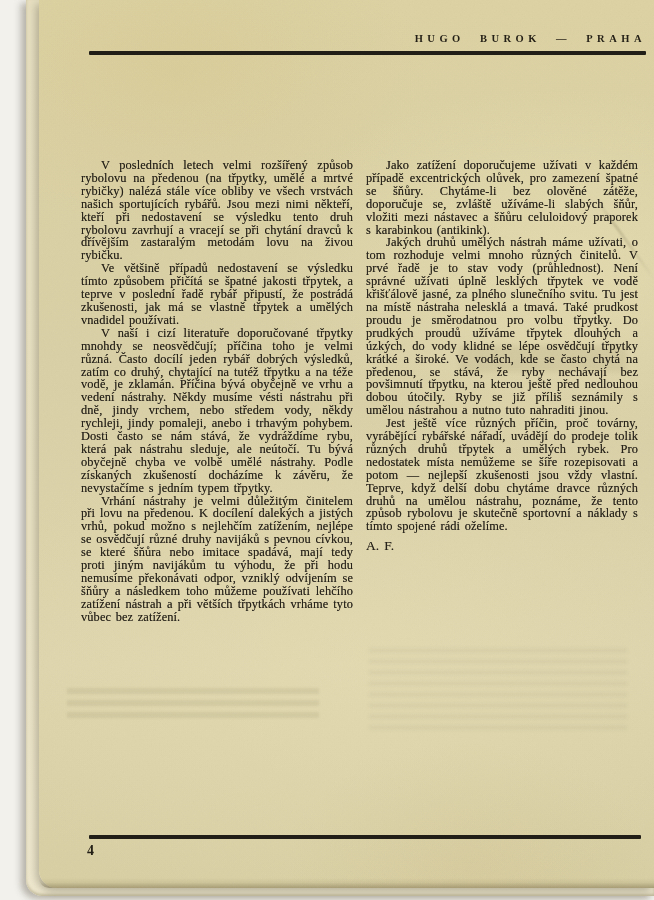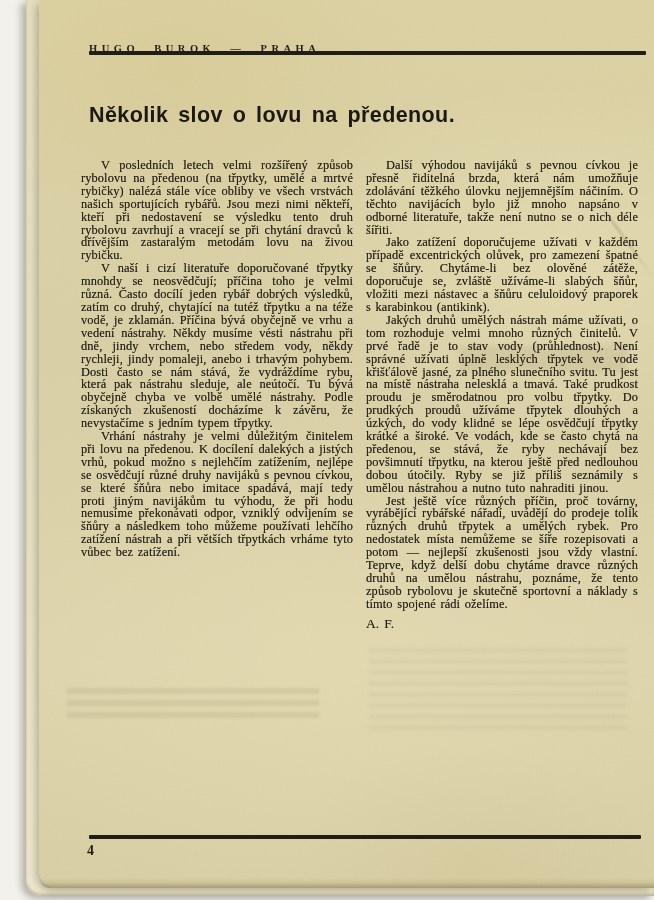--- a/index.html
+++ b/index.html
@@ -84,26 +84,25 @@
     filter:blur(2.2px);border-radius:4px;
   }
   .ghost-c{
     left:330px;top:648px;width:258px;height:86px;
     background:repeating-linear-gradient(180deg,rgba(122,115,80,.07) 0 5px,transparent 5px 11px);
     filter:blur(1.4px);
   }
   
   .running-head{
     position:absolute;left:50px;top:33px;width:557px;
-    text-align:left;
+    text-align:right;
     font-family:"Liberation Serif", serif;
     font-weight:bold;font-size:10.5px;
     letter-spacing:4.5px;word-spacing:8px;
     color:#241f16;
-    margin-top:10px;
   }
   .rule{position:absolute;background:var(--rule);height:4px;border-radius:1px;}
   .rule-top{left:50px;top:51px;width:557px;}
   .rule-bottom{left:50px;top:835px;width:552px;}
   .title{
     position:absolute;left:50px;top:103px;
     font-family:"Liberation Sans", sans-serif;
     font-weight:bold;font-size:21.5px;
     letter-spacing:.4px;word-spacing:3.5px;
     color:#1c1913;
@@ -155,30 +154,29 @@
     </svg>
 
     <div class="crease"></div>
     <div class="ghost ghost-a"></div>
     <div class="ghost ghost-b"></div>
     <div class="ghost ghost-c"></div>
 
     <div class="running-head">HUGO BUROK — PRAHA</div>
     <div class="rule rule-top"></div>
 
-    <h1 class="title">Několik slov o lovu na předenou.</h1>
 
     <div class="columns">
       <div class="col">
         <p>V posledních letech velmi rozšířený způsob rybolovu na předenou (na třpytky, umělé a mrtvé rybičky) nalézá stále více obliby ve všech vrstvách našich sportujících rybářů. Jsou mezi nimi někteří, kteří při nedostavení se výsledku tento druh rybolovu zavrhují a vracejí se při chytání dravců k dřívějším zastaralým metodám lovu na živou rybičku.</p>
+        <p>Ve většině případů nedostavení se výsledku tímto způsobem přičítá se špatné jakosti třpytek, a teprve v poslední řadě rybář připustí, že postrádá zkušenosti, jak má se vlastně třpytek a umělých vnadidel používati.</p>
         <p>V naší i cizí literatuře doporučované třpytky mnohdy se neosvědčují; příčina toho je velmi různá. Často docílí jeden rybář dobrých výsledků, zatím co druhý, chytající na tutéž třpytku a na téže vodě, je zklamán. Příčina bývá obyčejně ve vrhu a vedení nástrahy. Někdy musíme vésti nástrahu při dně, jindy vrchem, nebo středem vody, někdy rychleji, jindy pomaleji, anebo i trhavým pohybem. Dosti často se nám stává, že vydráždíme rybu, která pak nástrahu sleduje, ale neútočí. Tu bývá obyčejně chyba ve volbě umělé nástrahy. Podle získaných zkušeností docházíme k závěru, že nevystačíme s jedním typem třpytky.</p>
         <p>Vrhání nástrahy je velmi důležitým činitelem při lovu na předenou. K docílení dalekých a jistých vrhů, pokud možno s nejlehčím zatížením, nejlépe se osvědčují různé druhy navijáků s pevnou cívkou, se které šňůra nebo imitace spadává, mají tedy proti jiným navijákům tu výhodu, že při hodu nemusíme překonávati odpor, vzniklý odvíjením se šňůry a následkem toho můžeme používati lehčího zatížení nástrah a při větších třpytkách vrháme tyto vůbec bez zatížení.</p>
       </div>
       <div class="col">
-        <p>Další výhodou navijáků s pevnou cívkou je přesně řiditelná brzda, která nám umožňuje zdolávání těžkého úlovku nejjemnějším náčiním. O těchto navijácích bylo již mnoho napsáno v odborné literatuře, takže není nutno se o nich déle šířiti.</p>
         <p>Jako zatížení doporučujeme užívati v každém případě excentrických olůvek, pro zamezení špatné se šňůry. Chytáme-li bez olověné zátěže, doporučuje se, zvláště užíváme-li slabých šňůr, vložiti mezi nástavec a šňůru celuloidový praporek s karabinkou (antikink).</p>
         <p>Jakých druhů umělých nástrah máme užívati, o tom rozhoduje velmi mnoho různých činitelů. V prvé řadě je to stav vody (průhlednost). Není správné užívati úplně lesklých třpytek ve vodě křišťálově jasné, za plného slunečního svitu. Tu jest na místě nástraha nelesklá a tmavá. Také prudkost proudu je směrodatnou pro volbu třpytky. Do prudkých proudů užíváme třpytek dlouhých a úzkých, do vody klidné se lépe osvědčují třpytky krátké a široké. Ve vodách, kde se často chytá na předenou, se stává, že ryby nechávají bez povšimnutí třpytku, na kterou ještě před nedlouhou dobou útočily. Ryby se již příliš seznámily s umělou nástrahou a nutno tuto nahraditi jinou.</p>
         <p>Jest ještě více různých příčin, proč továrny, vyrábějící rybářské nářadí, uvádějí do prodeje tolik různých druhů třpytek a umělých rybek. Pro nedostatek místa nemůžeme se šíře rozepisovati a potom — nejlepší zkušenosti jsou vždy vlastní. Teprve, když delší dobu chytáme dravce různých druhů na umělou nástrahu, poznáme, že tento způsob rybolovu je skutečně sportovní a náklady s tímto spojené rádi oželíme.</p>
         <p class="signature">A. F.</p>
       </div>
     </div>
 
     <div class="rule rule-bottom"></div>
     <div class="page-number">4</div>
 

